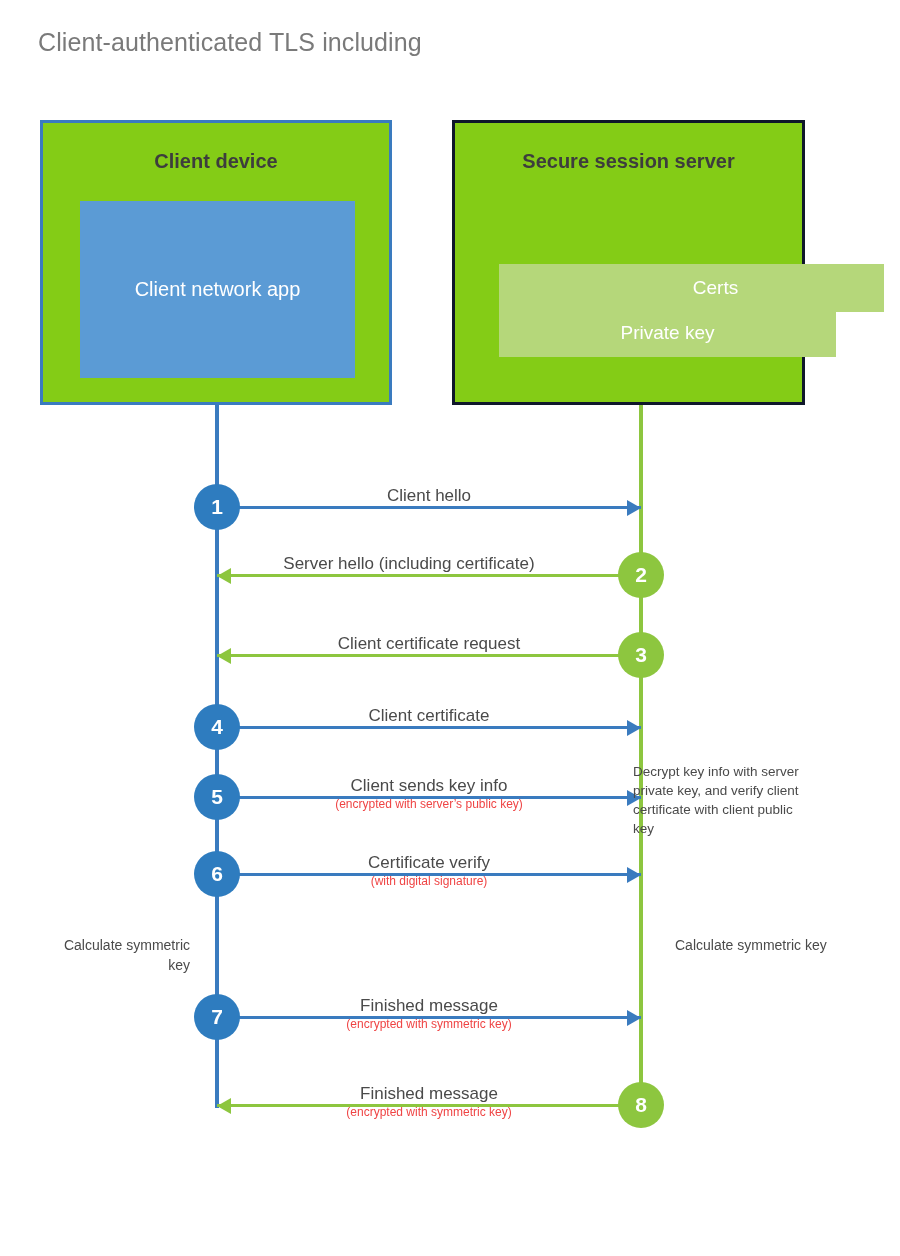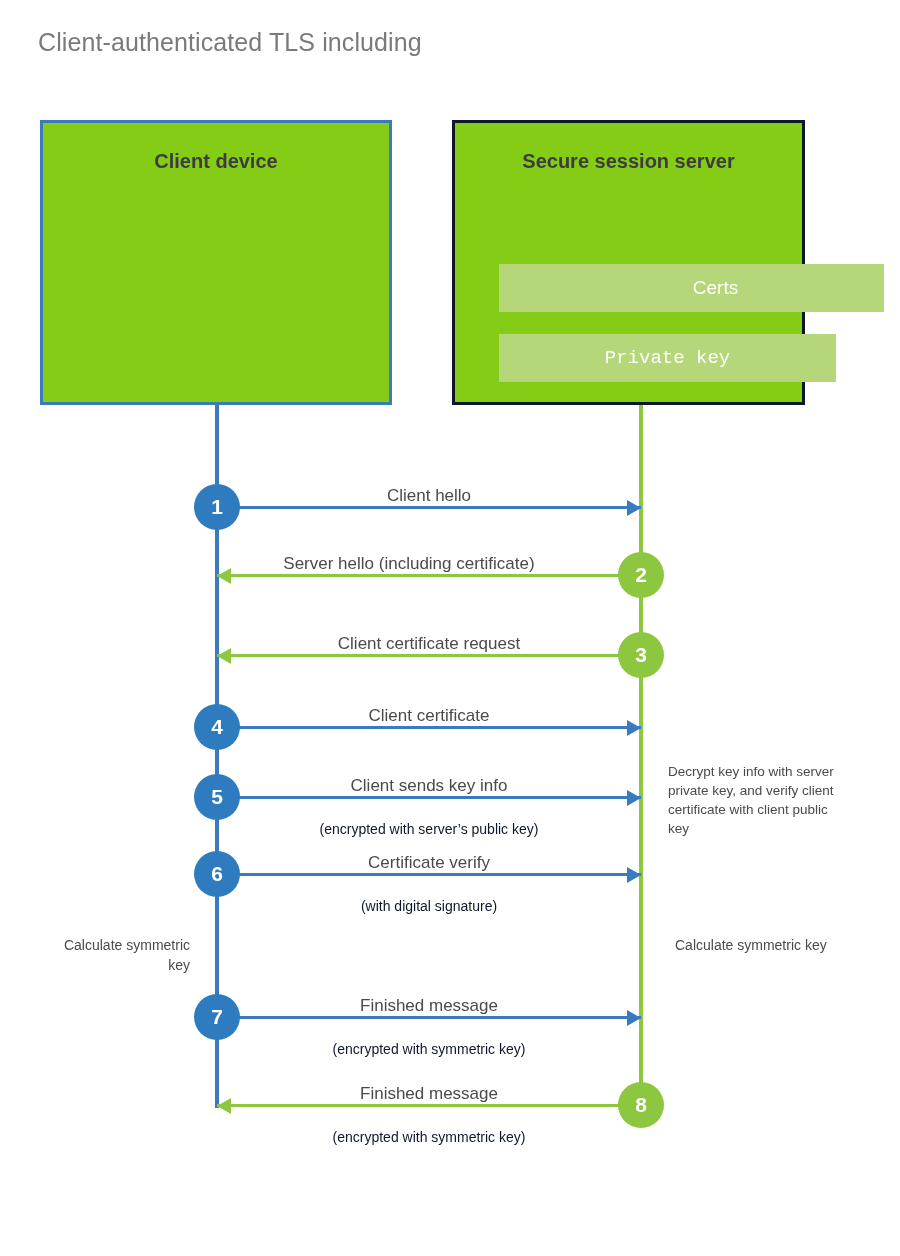--- a/index.html
+++ b/index.html
@@ -84,21 +84,21 @@
     background: #B5D77A;
     color: #ffffff;
     font-size: 19px;
     display: flex;
     align-items: center;
     justify-content: center;
     text-align: center;
   }
   #server-bar-0 { top: 78px; }
   #server-bar-1 { top: 141px; padding-left: 48px; }
-  #server-bar-2 { top: 211px; font-family: Liberation Mono, monospace; }
+  #server-bar-2 { top: 186px; }
 
   
   .lifeline {
     position: absolute;
     width: 4px;
   }
   #client-lifeline {
     left: 215px;
     top: 405px;
     height: 703px;
@@ -156,34 +156,34 @@
   .msg-label {
     position: absolute;
     text-align: center;
     font-size: 17px;
     color: #4a4a4a;
     white-space: nowrap;
     transform: translateX(-50%);
   }
   .msg-label.primary { top: -31px; margin-top: 10px; }
   .msg-label.sub {
-    top: 24px;
-    font-size: 14px;
-    color: #0f172a;
+    top: 0;
+    font-size: 12px;
+    color: #ef4444;
   }
 
   
   .side-note {
     position: absolute;
     font-size: 13.5px;
     line-height: 1.42;
     color: #4a4a4a;
   }
   #note-decrypt {
-    left: 668px;
+    left: 633px;
     top: 762px;
     width: 180px;
     text-align: left;
   }
   #note-calc-client {
     left: 40px;
     top: 936px;
     width: 150px;
     text-align: right;
     font-size: 14px;
@@ -198,20 +198,21 @@
     line-height: 1.42;
   }
 </style>
 </head>
 <body>
 
 <div id="page-title">Client-authenticated TLS including</div>
 
 <div class="actor-box" id="client-box">
   <div class="actor-title">Client device</div>
+  <div id="client-app">Client network app</div>
 </div>
 
 <div class="actor-box" id="server-box">
   <div class="actor-title">Secure session server</div>
   <div class="server-bar" id="server-bar-1">Certs</div>
   <div class="server-bar" id="server-bar-2">Private key</div>
 </div>
 
 <div class="lifeline" id="client-lifeline"></div>
 <div class="lifeline" id="server-lifeline"></div>

